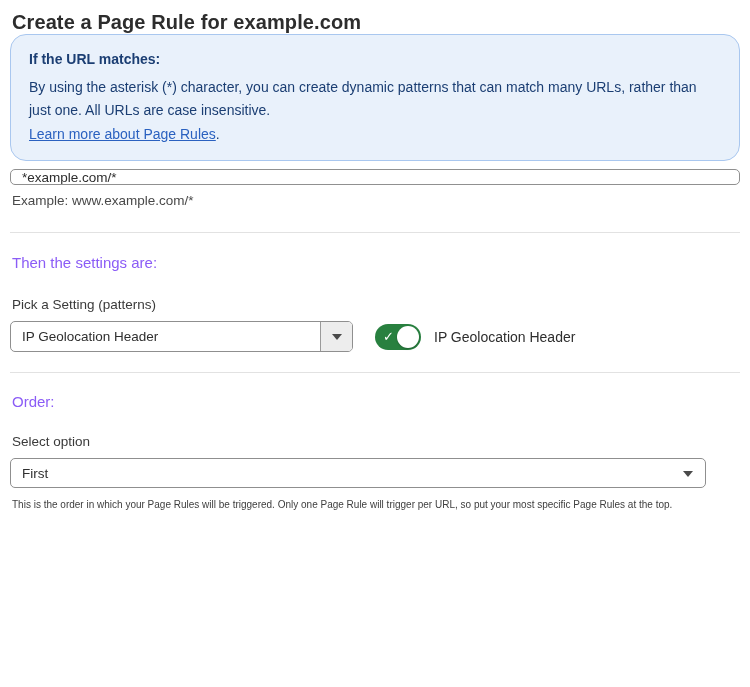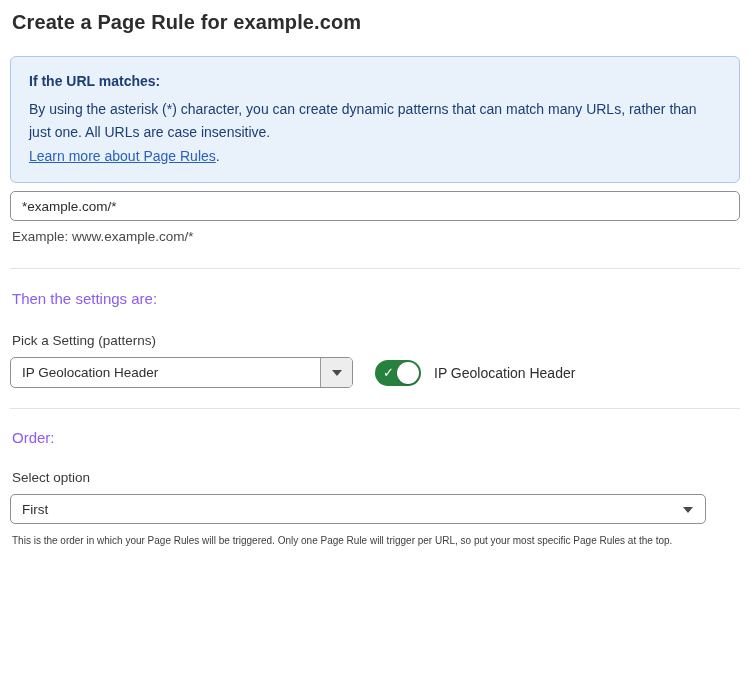--- a/index.html
+++ b/index.html
@@ -15,24 +15,23 @@
   .page-title {
     font-size: 20px;
     font-weight: bold;
     color: #2d2d2d;
     padding-left: 2px;
     letter-spacing: 0.1px;
   }
 
   
   .info-box {
-    margin-top: 22px;
     background: #e9f1fb;
     border: 1px solid #a9c7ef;
-    border-radius: 6px;
+    border-radius: 16px;
     padding: 13px 18px 14px 18px;
     color: #1b3e73;
     font-size: 14px;
     line-height: 1.68;
   }
   .info-box .info-heading {
     font-weight: bold;
     font-size: 14px;
     margin-bottom: 4px;
   }
@@ -45,21 +44,21 @@
 
   .field-label {
     font-size: 13.5px;
     color: #3a3a3a;
     padding-left: 2px;
   }
 
   .text-input {
     margin-top: 8px;
     width: 730px;
-    height: 30px;
+    height: 16px;
     border: 1px solid #909090;
     border-radius: 5px;
     padding: 0 11px;
     font-size: 13.5px;
     font-family: "Liberation Sans", sans-serif;
     color: #2d2d2d;
     background: #ffffff;
     outline: none;
     display: block;
   }

